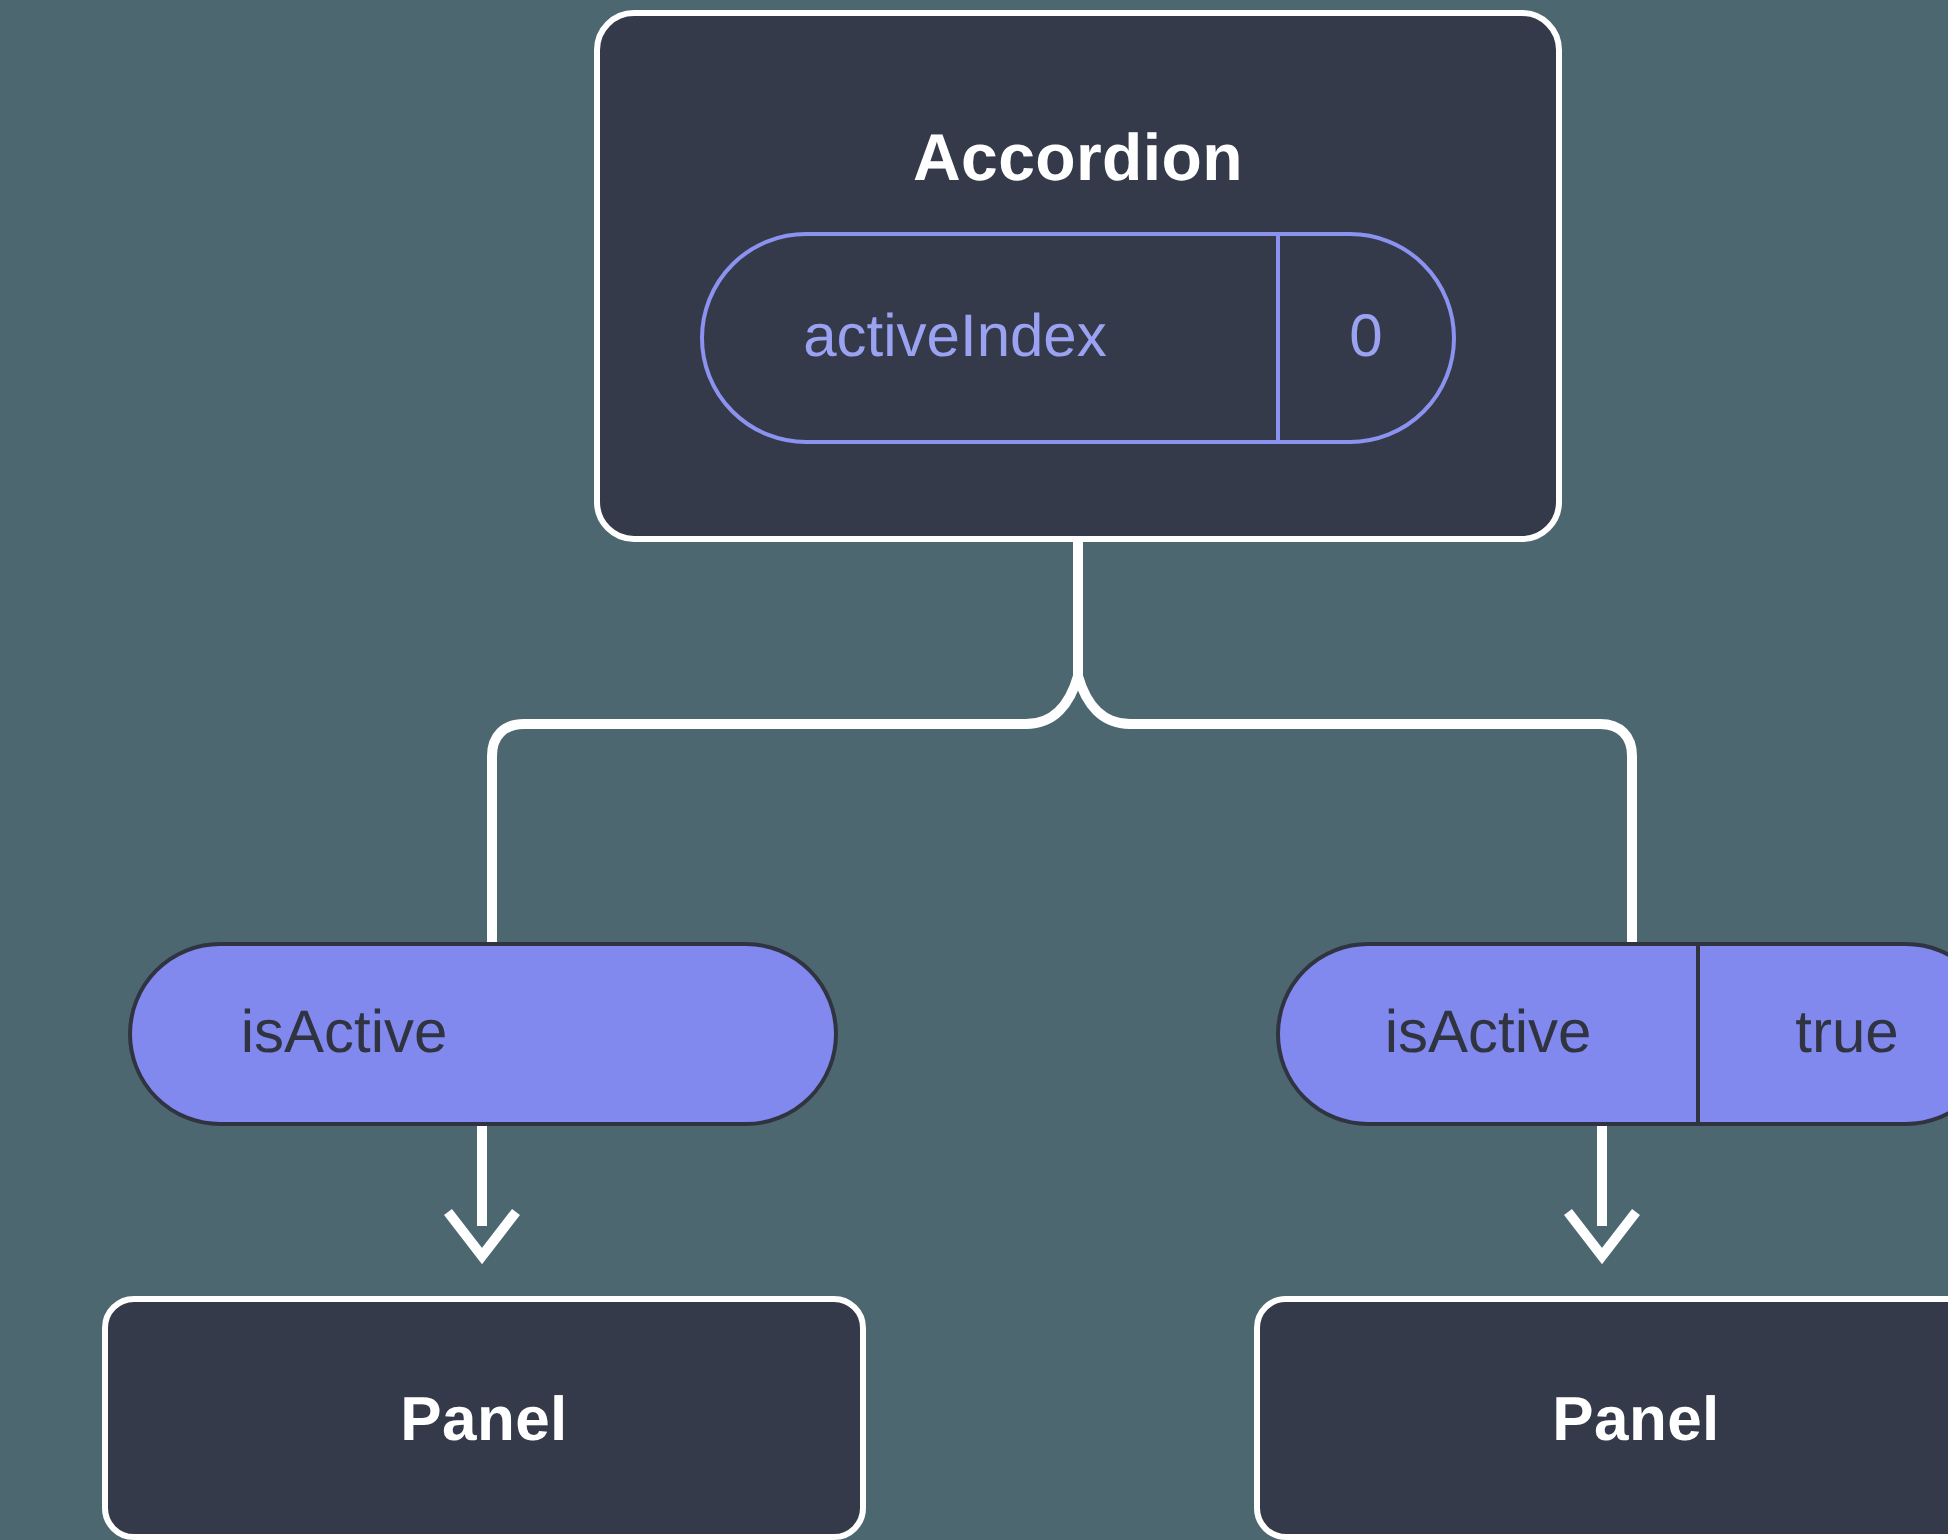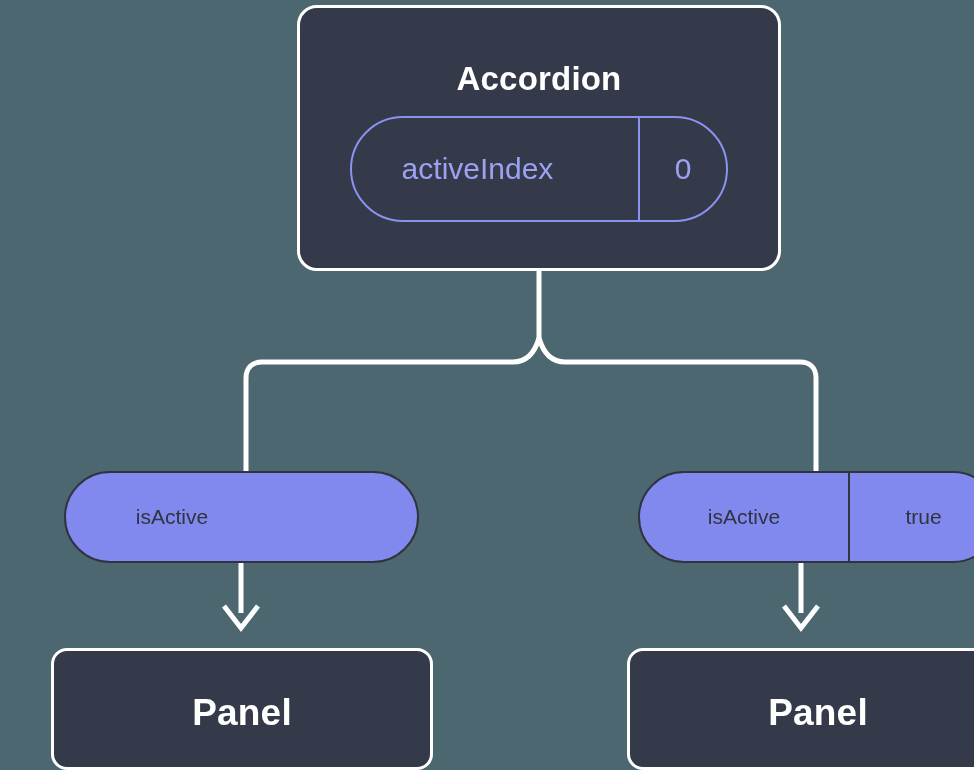--- a/index.html
+++ b/index.html
@@ -63,21 +63,21 @@
     height: 122px;
     border-radius: 16px;
   }
   #panel-right-box {
     left: 582px;
     top: 648px;
     width: 382px;
     height: 122px;
     border-radius: 16px;
   }
-  .panel-title { top: 41px; font-size: 37px; font-weight: 600; }
+  .panel-title { top: 41px; font-size: 31px; font-weight: 600; }
 
   
   .pill {
     position: absolute;
     display: flex;
     align-items: stretch;
     box-sizing: border-box;
     border-radius: 999px;
     overflow: hidden;
   }
@@ -110,21 +110,21 @@
   }
 
   
   .pill-filled {
     background: #8289ee;
     border: 2px solid #2f3440;
     height: 92px;
   }
   .pill-filled .seg {
     color: #2f3440;
-    font-size: 21px;
+    font-size: 30px;
   }
   .pill-filled .seg.val {
     border-left: 2px solid #2f3440;
   }
 
   #pill-left {
     left: 19px;
     top: 471px;
     width: 355px;
   }

